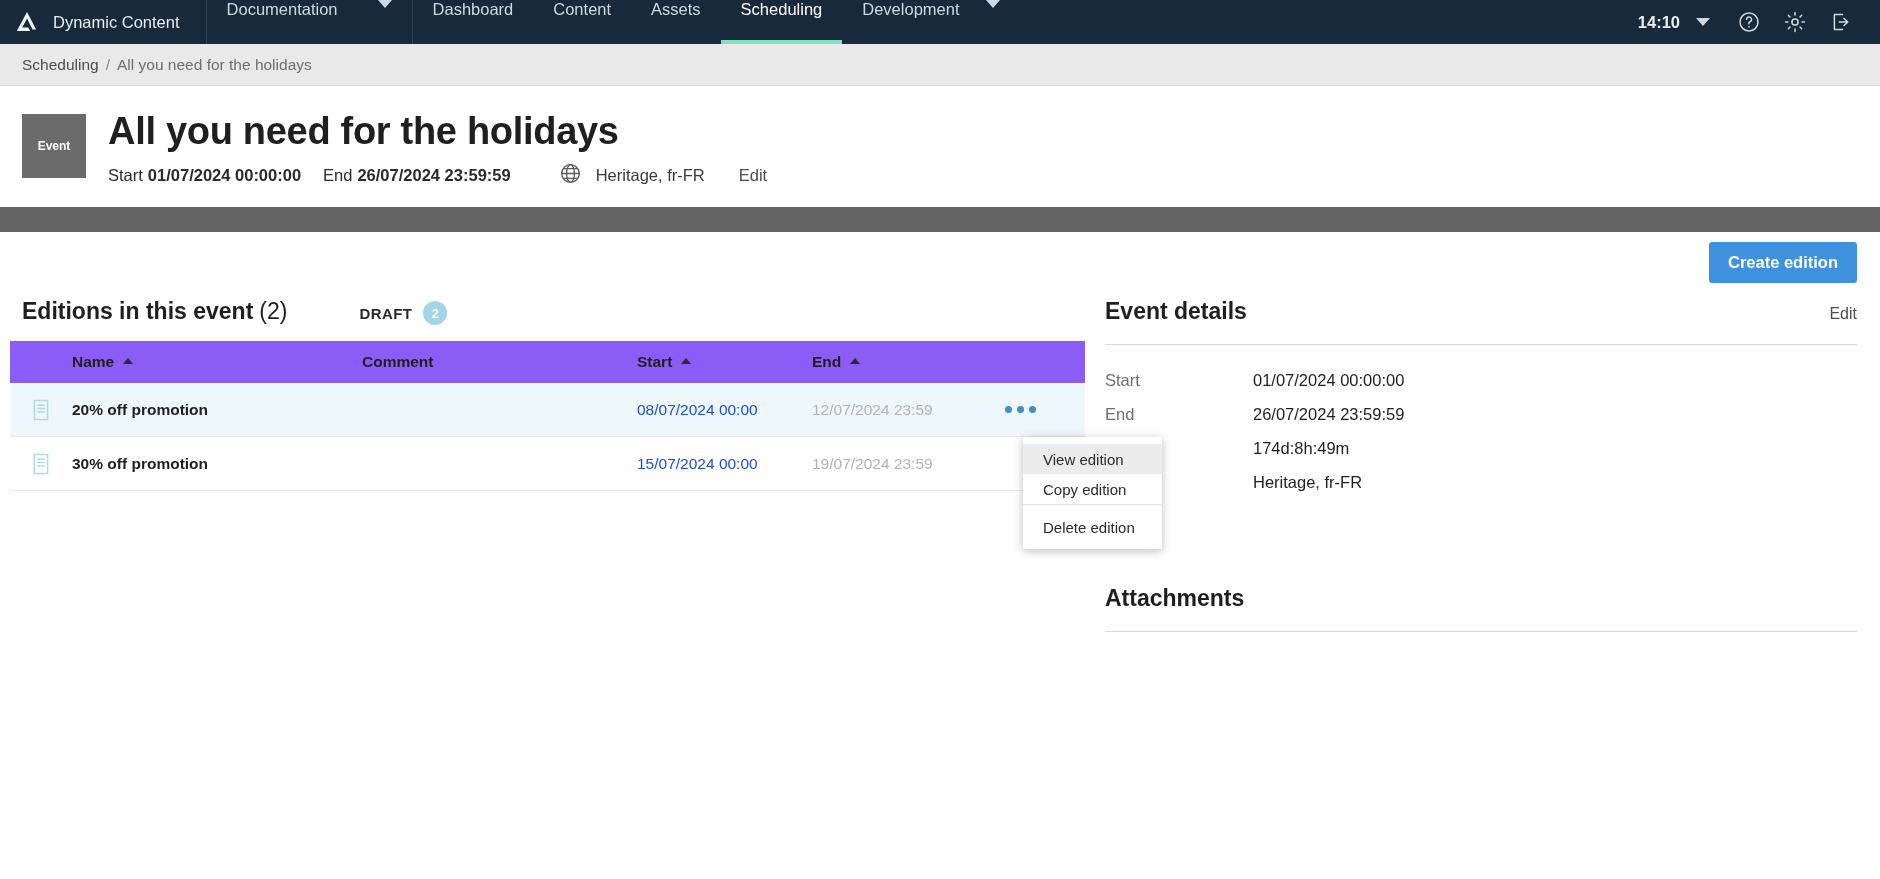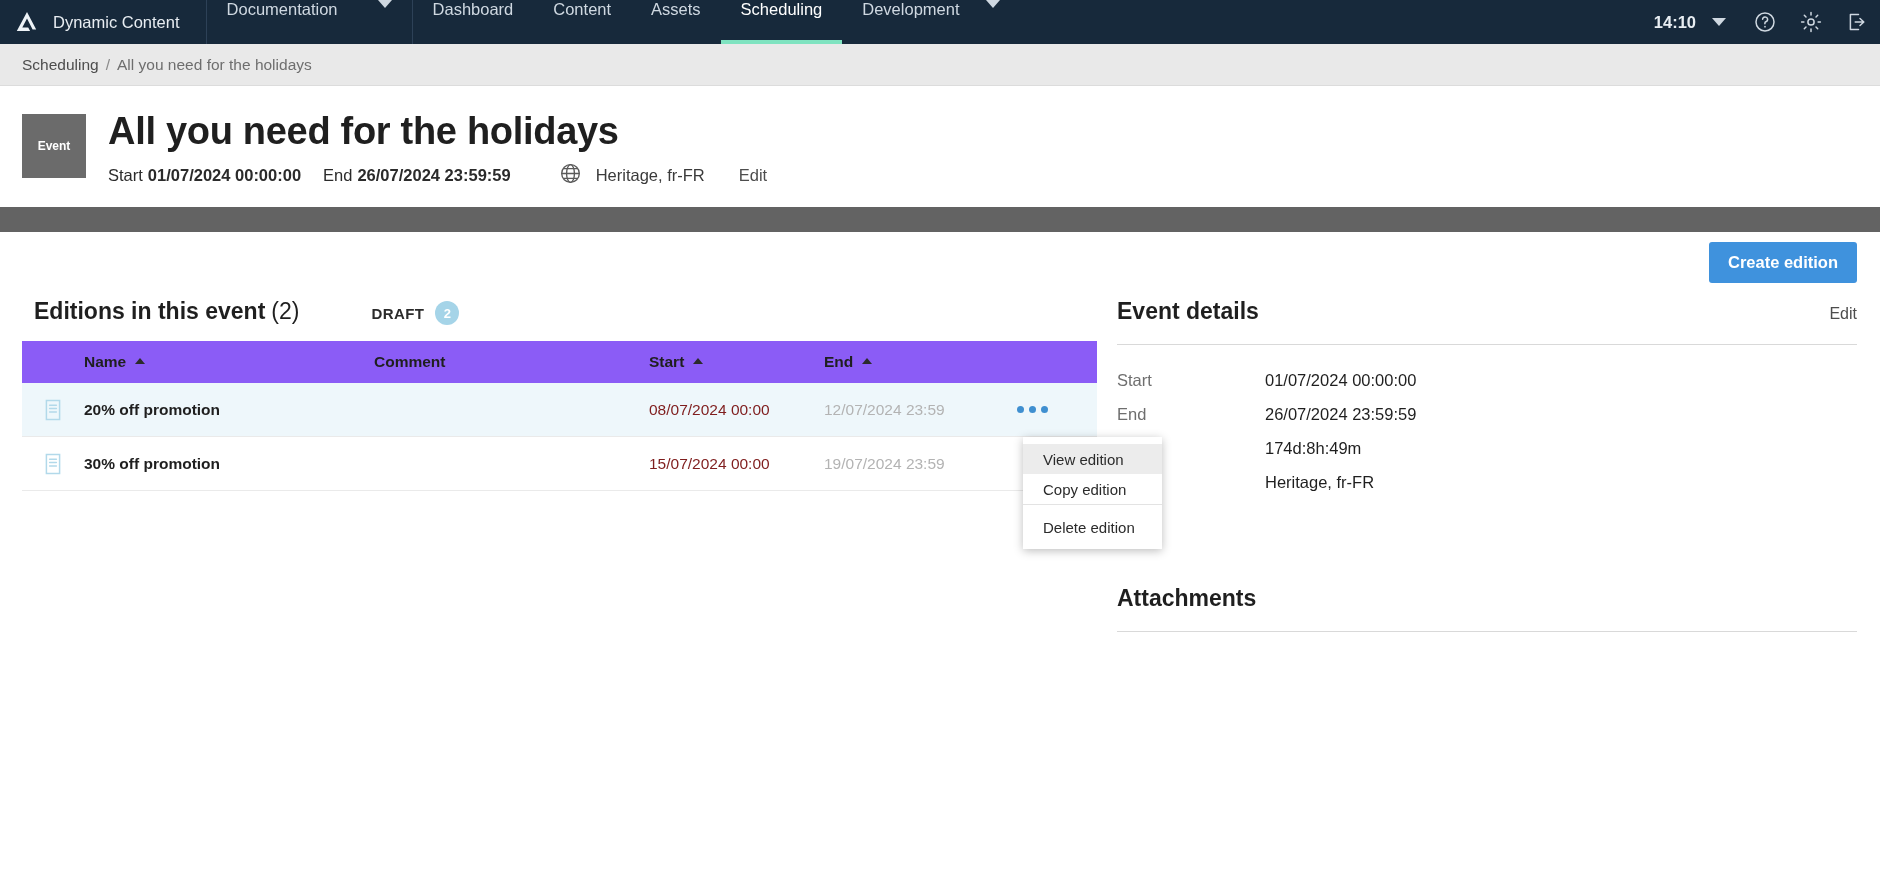--- a/index.html
+++ b/index.html
@@ -46,21 +46,21 @@
   }
   .nav-caret {
     width: 0; height: 0; margin-left: 40px;
     border-left: 7px solid transparent;
     border-right: 7px solid transparent;
     border-top: 8px solid #cfd8e1;
   }
   .nav-caret.tight { margin-left: 26px; }
   .nav-right {
     margin-left: auto; display: flex; align-items: center;
-    gap: 0;
+    padding-right: 16px; gap: 0;
   }
   .nav-time { font-size: 16.5px; color: #e8edf2; font-weight: bold; }
   .nav-icon-btn {
     width: 46px; height: 44px; display: flex;
     align-items: center; justify-content: center; cursor: pointer;
   }
 
   
   .breadcrumb-bar {
     height: 42px; background: #e9e9e9;
@@ -110,21 +110,21 @@
     justify-content: flex-end; padding-right: 23px; padding-left: 36px;
   }
   .btn-primary {
     background: #3f92dd; color: #ffffff; border: none;
     font-size: 16.5px; font-weight: bold;
     padding: 11px 19px; border-radius: 3px; cursor: pointer;
     font-family: "Liberation Sans", sans-serif;
   }
 
   
-  .body-split { display: flex; padding: 0 0 0 12px; }
+  .body-split { display: flex; padding: 0 0 0 0; }
   .left-col { width: 1085px; padding-left: 10px; }
   .right-col { width: 795px; padding: 0 23px 0 20px; }
 
   
   .editions-head {
     display: flex; align-items: baseline;
     padding: 4px 0 0 12px;
   }
   .editions-title { font-size: 23px; font-weight: bold; color: #1f1f1f; }
   .editions-count { font-size: 23px; color: #1f1f1f; margin-left: 6px; }
@@ -153,21 +153,21 @@
     position: relative;
   }
   .tbl-row.selected { background: #eef7fb; }
   .c-icon { width: 62px; display: flex; justify-content: center; flex: none; }
   .c-name { width: 290px; flex: none; }
   .c-comment { width: 275px; flex: none; }
   .c-start { width: 175px; flex: none; }
   .c-end { width: 175px; flex: none; }
   .c-act { flex: 1; display: flex; align-items: center; padding-left: 18px; }
   .row-name { font-weight: bold; color: #1f1f1f; }
-  .row-start { color: #7f1d1d; }
+  .row-start { color: #1d4ed8; }
   .row-end { color: #b3b3b3; }
   .sort-caret {
     display: inline-block; width: 0; height: 0; margin-left: 9px;
     vertical-align: 3px;
     border-left: 5px solid transparent;
     border-right: 5px solid transparent;
     border-bottom: 6px solid #2b2b2b;
   }
   .kebab { display: flex; gap: 5px; cursor: pointer; }
   .kebab i {

